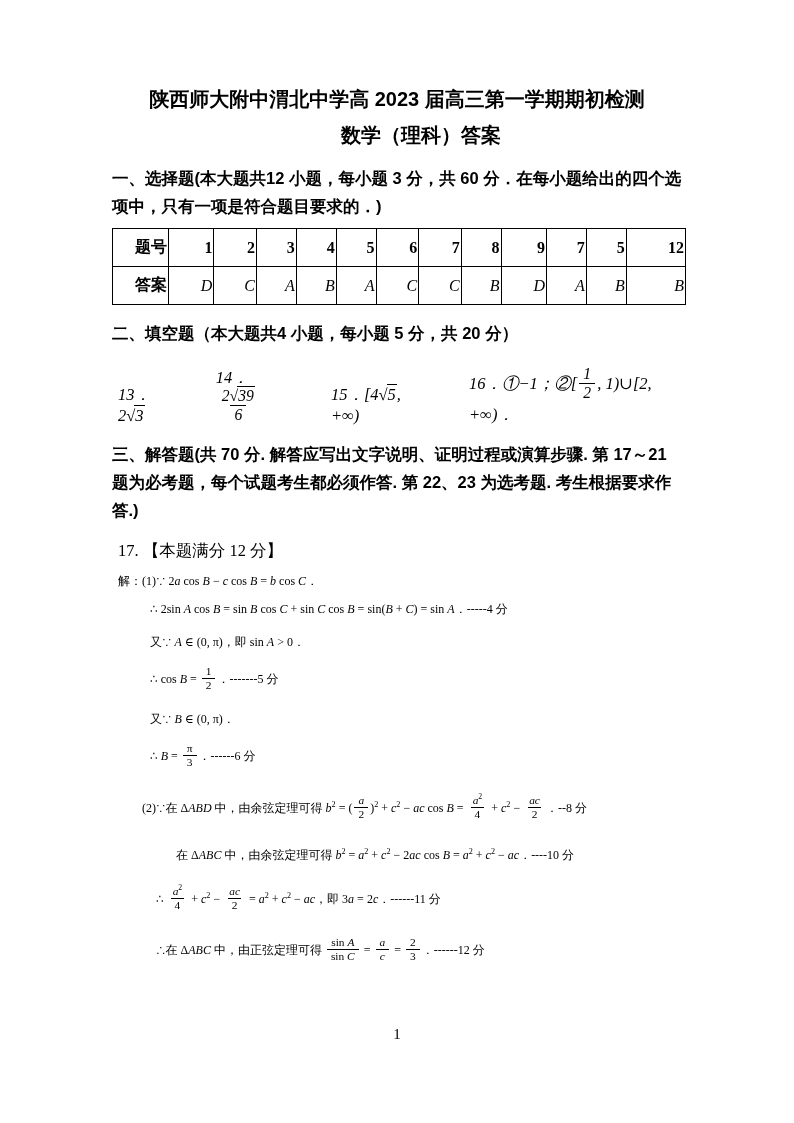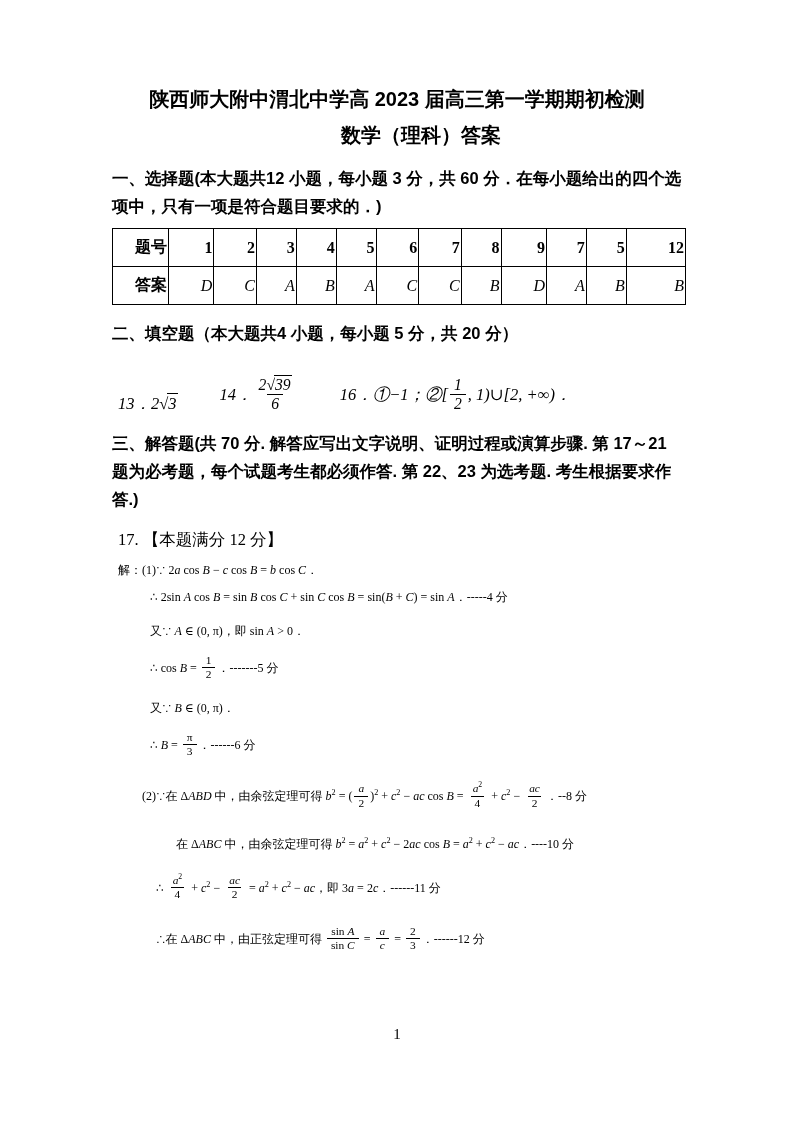--- a/index.html
+++ b/index.html
@@ -165,20 +165,21 @@
     </table>
 
     <p class="sec-head">二、填空题（本大题共4 小题，每小题 5 分，共 20 分）</p>
 
     <div class="blank-line">
       <span class="blank-item">13．2<span class="sqrt"><span class="radsign">√</span><span class="radicand">3</span></span></span>
       <span class="blank-item">14．<span class="frac">
             <span class="fnum">2<span class="sqrt"><span class="radsign">√</span><span class="radicand">39</span></span></span>
             <span class="fden">6</span>
           </span></span>
+      <span class="blank-item">15．[4<span class="sqrt"><span class="radsign">√</span><span class="radicand">5</span></span>, +∞)</span>
       <span class="blank-item">16．①−1；②[<span class="frac">
             <span class="fnum">1</span>
             <span class="fden">2</span>
           </span>, 1)∪[2, +∞)．</span>
     </div>
 
     <p class="sec-head">三、解答题(共 70 分. 解答应写出文字说明、证明过程或演算步骤. 第 17～21 题为必考题，每个试题考生都必须作答. 第 22、23 为选考题. 考生根据要求作答.)</p>
 
     <p class="q17">17. 【本题满分 12 分】</p>
 

